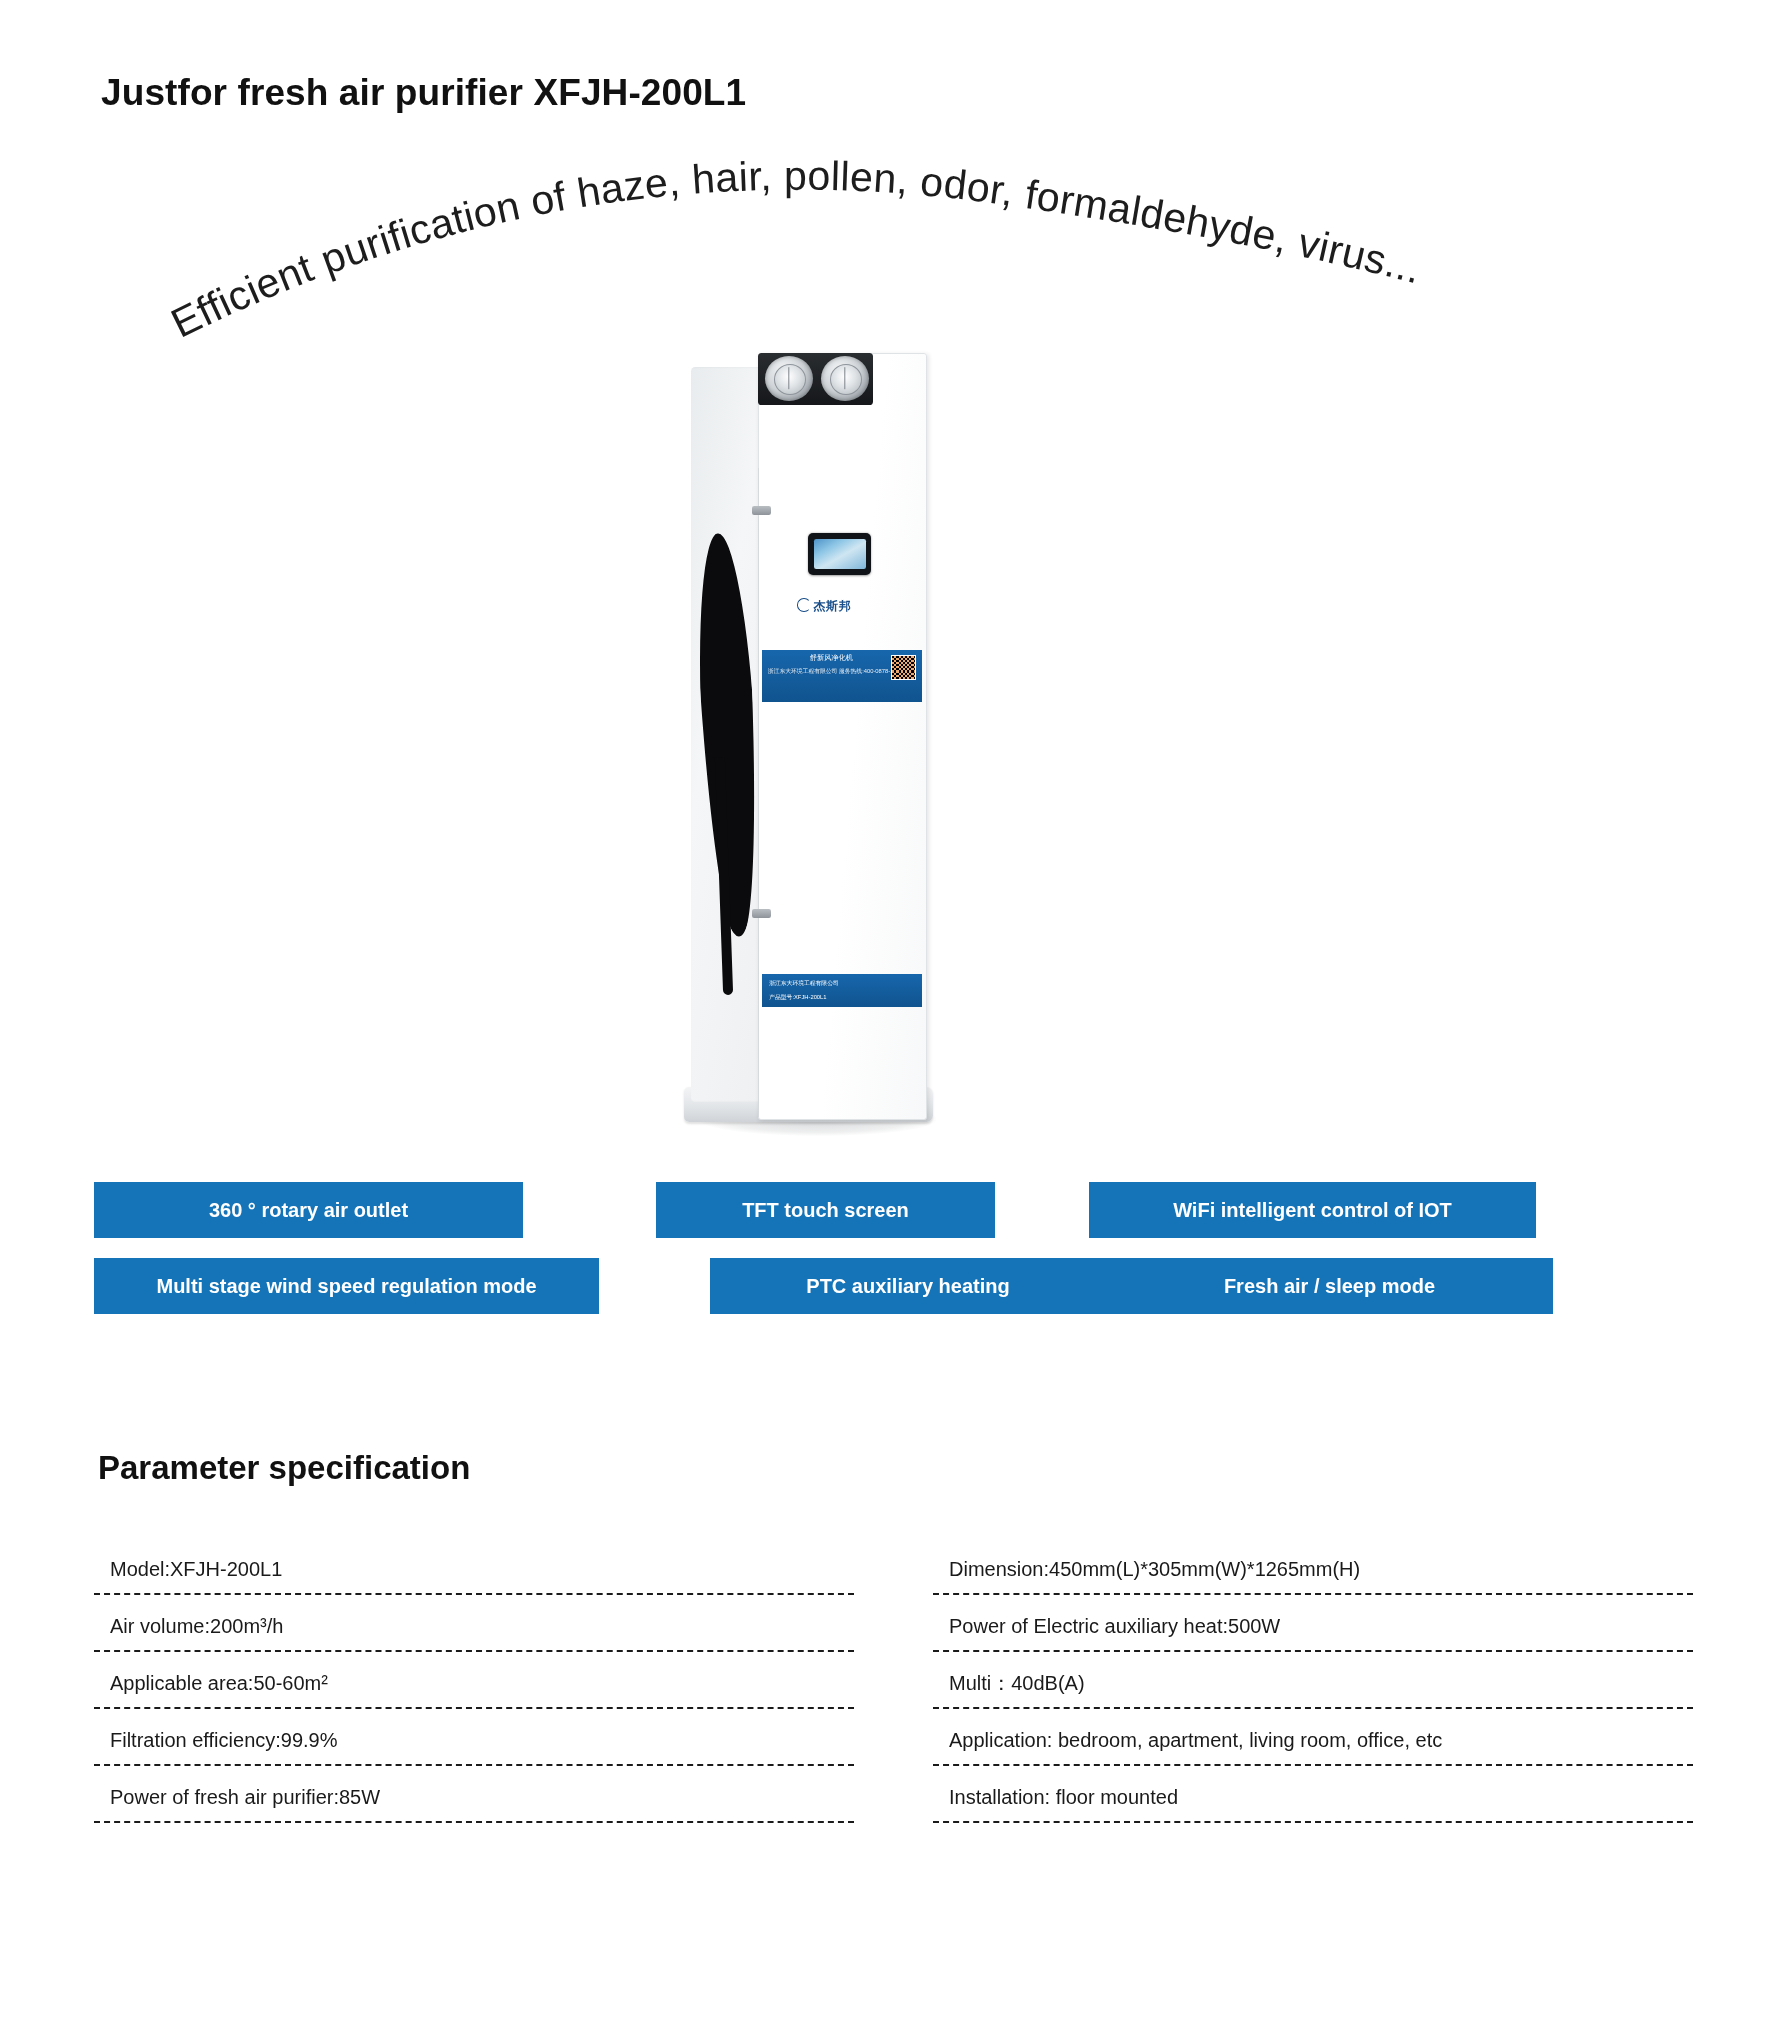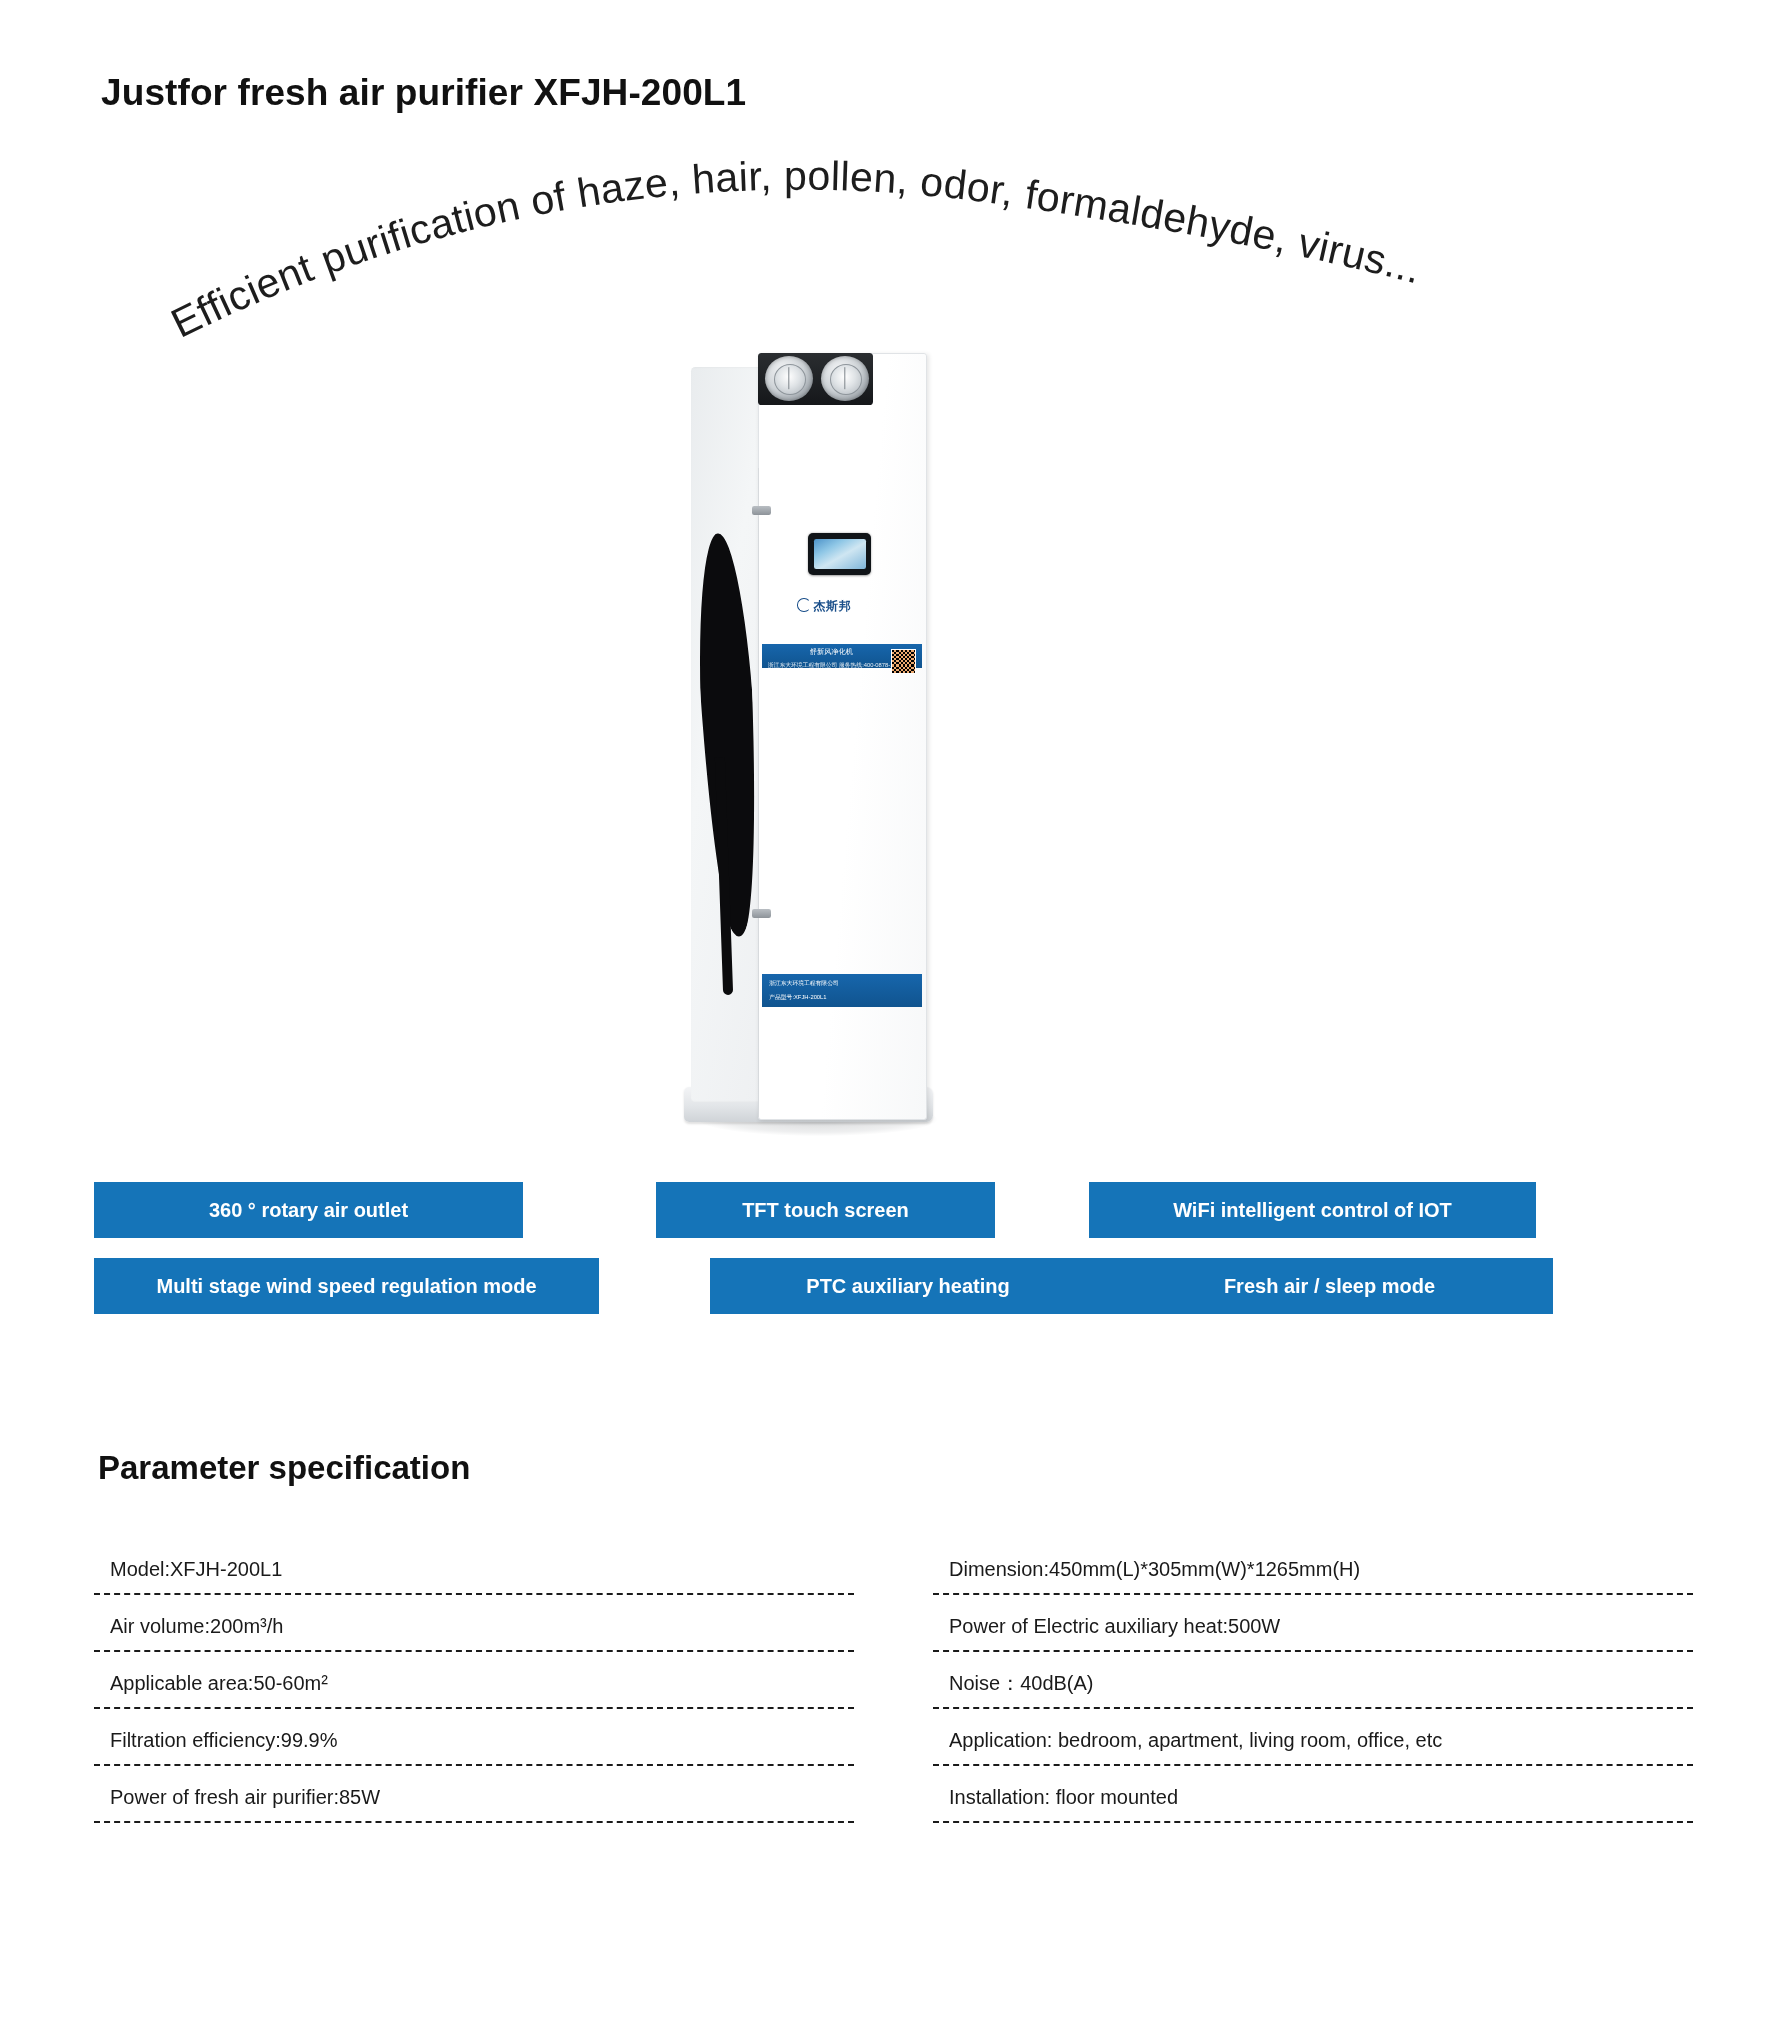--- a/index.html
+++ b/index.html
@@ -221,23 +221,23 @@
     border-radius: 50%;
     border-right-color: transparent;
     vertical-align: -1.4px;
     margin-right: 2.9px;
   }
 
   
   .label-strip {
     position: absolute;
     left: 85px;
-    top: 291px;
+    top: 297px;
     width: 160px;
-    height: 24px;
+    height: 52px;
     background: linear-gradient(180deg, #1766ac 0%, #10548f 100%);
     color: #ffffff;
     font-size: 6.5px;
     line-height: 8.6px;
     padding: 4.3px 5.8px;
     box-sizing: border-box;
   }
   .label-strip .l1 { font-size: 7.2px; margin-left: 42px; }
   .label-strip .l2 { font-size: 5.8px; margin-top: 4.3px; opacity: 0.9; }
   .label-strip .qr {
@@ -431,21 +431,21 @@
   <div class="spec-col">
     <div class="spec-item">
       <div class="spec-text">Dimension:450mm(L)*305mm(W)*1265mm(H)</div>
       <div class="dashed-rule"></div>
     </div>
     <div class="spec-item">
       <div class="spec-text">Power of Electric auxiliary heat:500W</div>
       <div class="dashed-rule"></div>
     </div>
     <div class="spec-item">
-      <div class="spec-text">Noise：40dB(A)</div>
+      <div class="spec-text">Multi：40dB(A)</div>
       <div class="dashed-rule"></div>
     </div>
     <div class="spec-item">
       <div class="spec-text">Application: bedroom, apartment, living room, office, etc</div>
       <div class="dashed-rule"></div>
     </div>
     <div class="spec-item">
       <div class="spec-text">Installation: floor mounted</div>
       <div class="dashed-rule"></div>
     </div>

